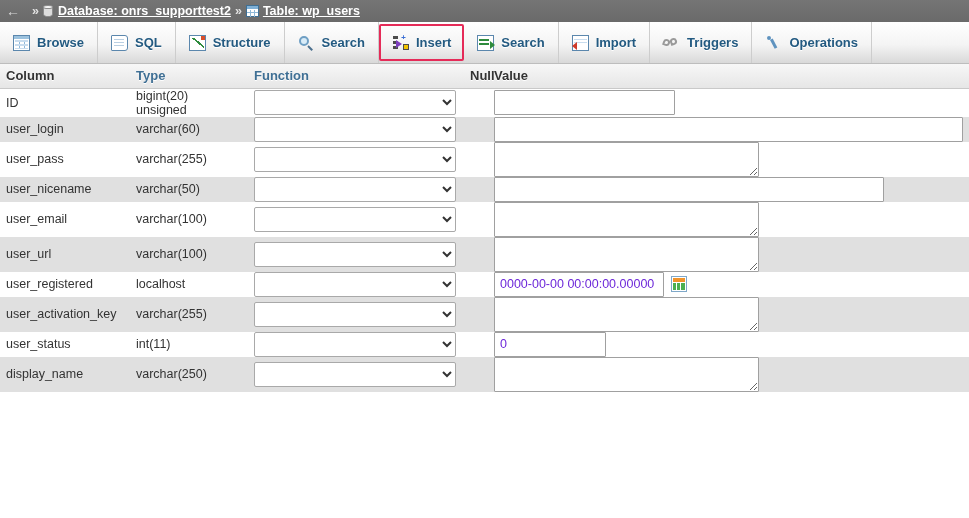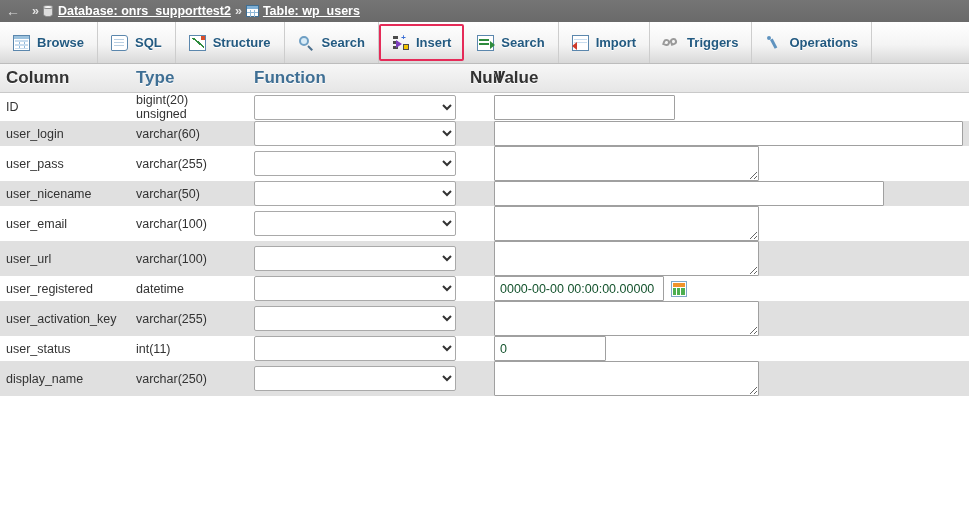--- a/index.html
+++ b/index.html
@@ -192,21 +192,21 @@
   .ticon.triggers .t1, .ticon.triggers .t2 {
     position:absolute; width:7px; height:7px;
     border:2px solid #9a9a9a; border-radius:50% 50% 50% 0;
   }
   .ticon.triggers .t1 { left:0; top:4px; transform:rotate(20deg); }
   .ticon.triggers .t2 { left:7px; top:3px; transform:rotate(-20deg); }
 
   
   #insert-table { width: 100%; border-collapse: collapse; table-layout: fixed; }
   #insert-table thead th {
-    font-size: 17px;
+    font-size: 13px;
     font-weight: bold;
     color: #333;
     text-align: left;
     padding: 4px 6px;
     background: linear-gradient(to bottom, #f7f7f7 0%, #e6e6e6 100%);
     border-bottom: 1px solid #c9c9c9;
     height: 24px;
     text-shadow: 0 1px 0 #fff;
   }
   #insert-table thead th.th-type,
@@ -236,21 +236,21 @@
     border: 1px solid #a9a9a9;
     border-radius: 2px;
     background: #fff;
     color: #333;
     padding: 0 4px;
   }
 
   input.val-input, textarea.val-textarea {
     font-family: "Liberation Sans", sans-serif;
     font-size: 12.5px;
-    color: #14532d;
+    color: #6d28d9;
     border: 1px solid #a0a0a0;
     background: #fff;
     border-radius: 1px;
     padding: 3px 5px;
     outline: none;
   }
   input.val-input { height: 25px; }
   textarea.val-textarea { height: 35px; resize: both; overflow: hidden; display: block; }
 
   .w-id       { width: 181px; }
@@ -443,21 +443,21 @@
         <td class="col-func cell-pad"><select class="func-select"><option></option></select></td>
         <td class="col-null cell-pad"></td>
         <td class="col-value cell-pad">
           <div class="value-wrap">
             <textarea class="val-textarea w-textarea" style=""></textarea>
           </div>
         </td>
       </tr>
       <tr class="row-odd">
         <td class="col-name cell-pad">user_registered</td>
-        <td class="col-type cell-pad">datetime</td>
+        <td class="col-type cell-pad">localhost</td>
         <td class="col-func cell-pad"><select class="func-select"><option></option></select></td>
         <td class="col-null cell-pad"></td>
         <td class="col-value cell-pad">
           <div class="value-wrap">
             <input type="text" class="val-input w-datetime" value="0000-00-00 00:00:00.00000" style="">
             <span class="cal-icon"></span>
           </div>
         </td>
       </tr>
       <tr class="row-even">

